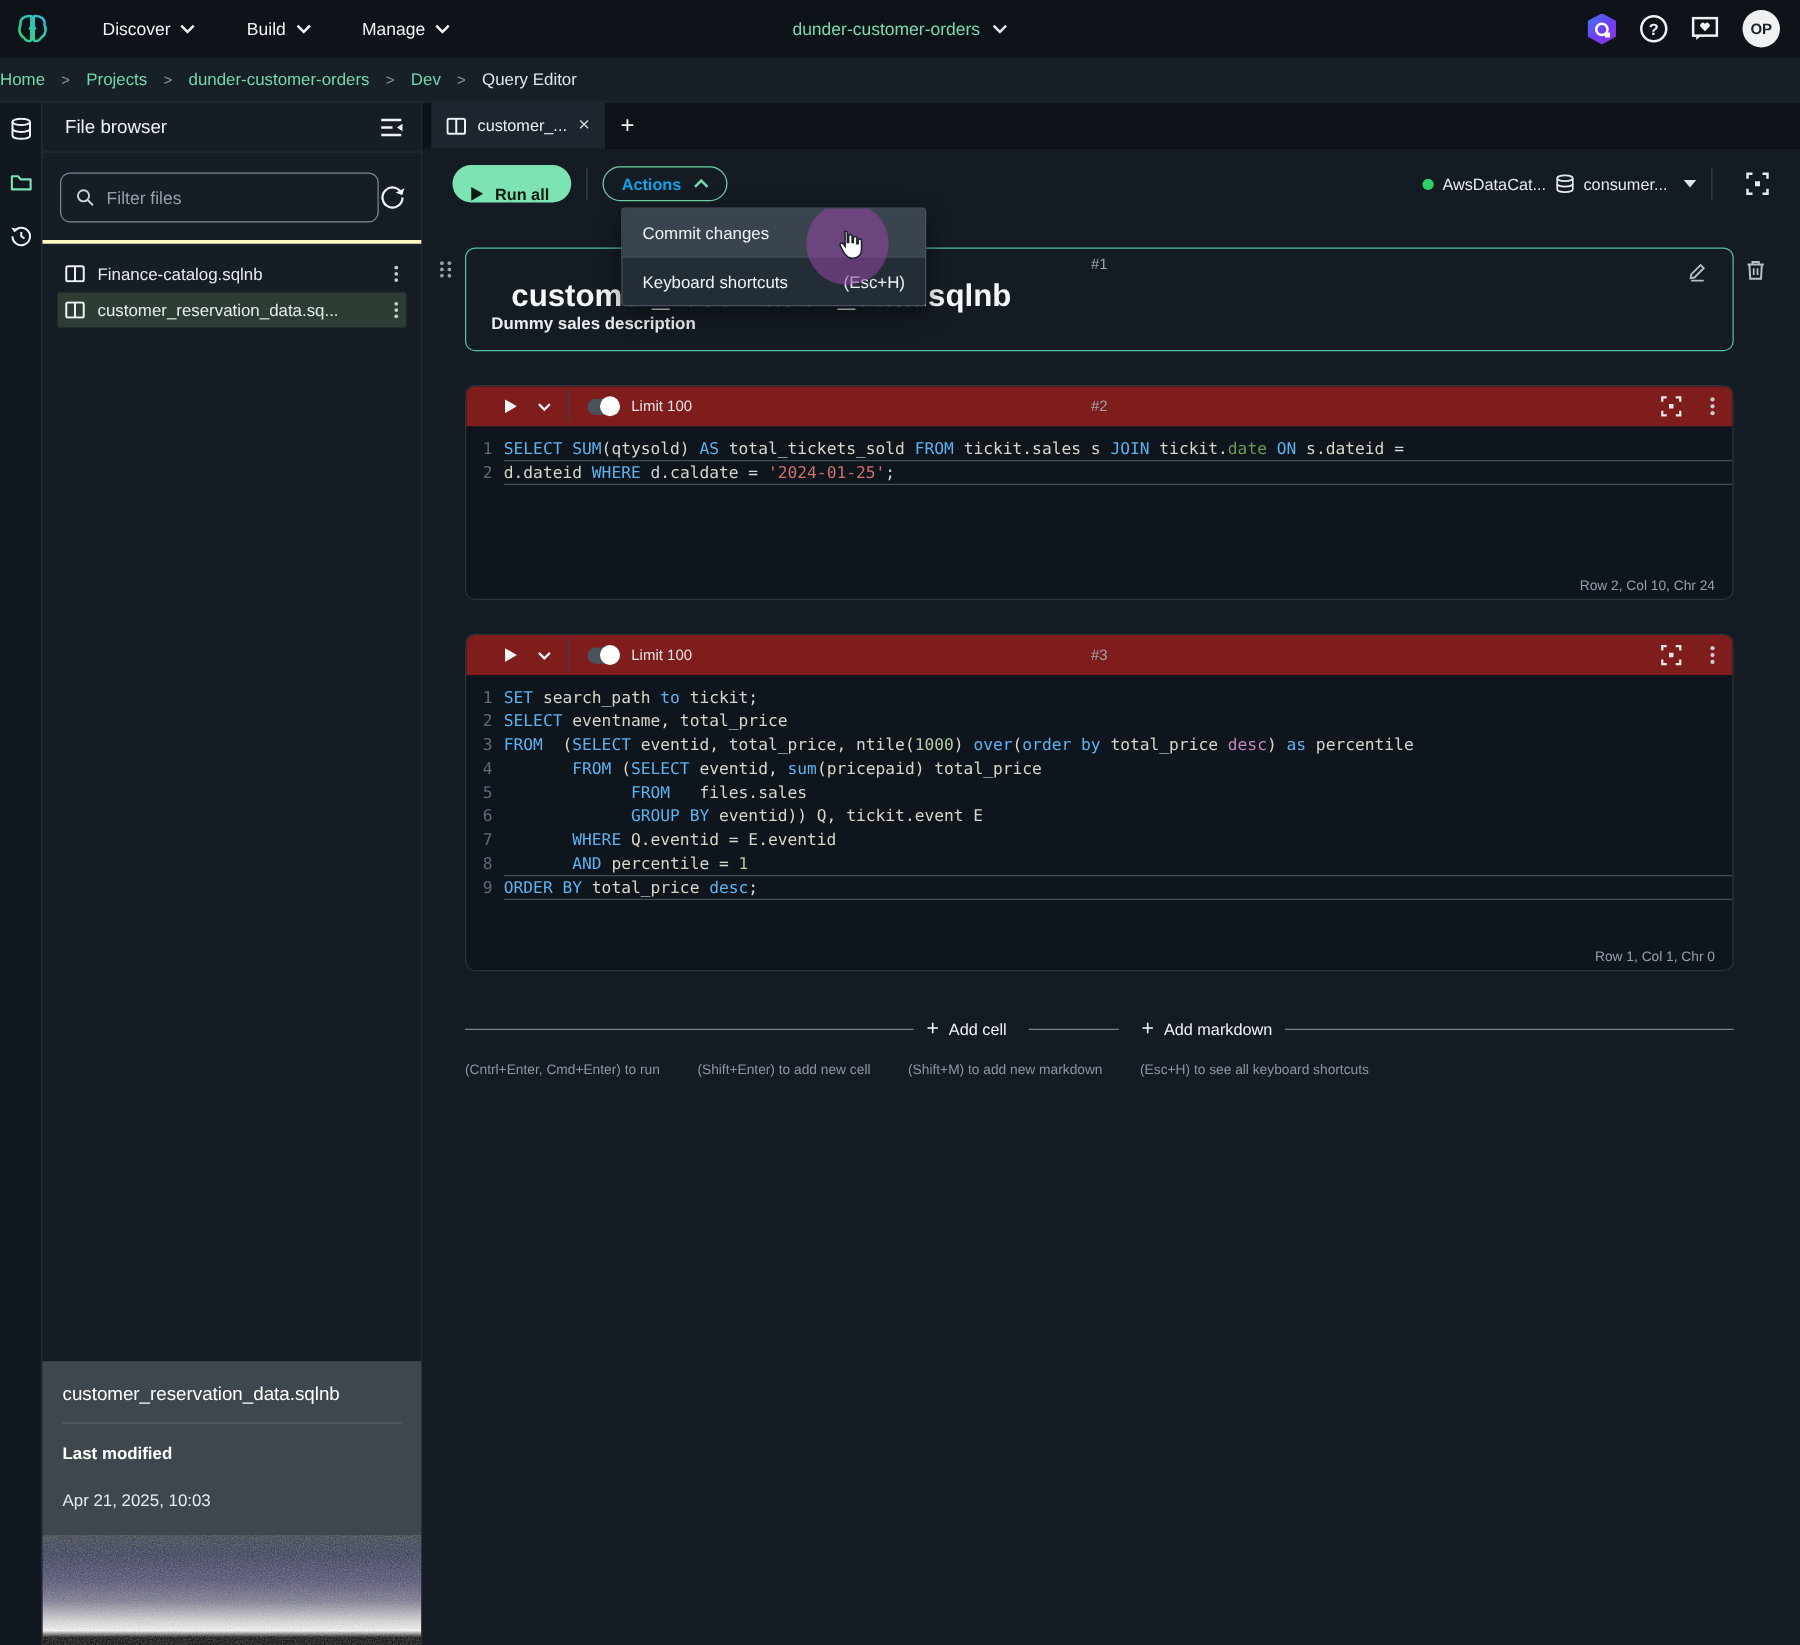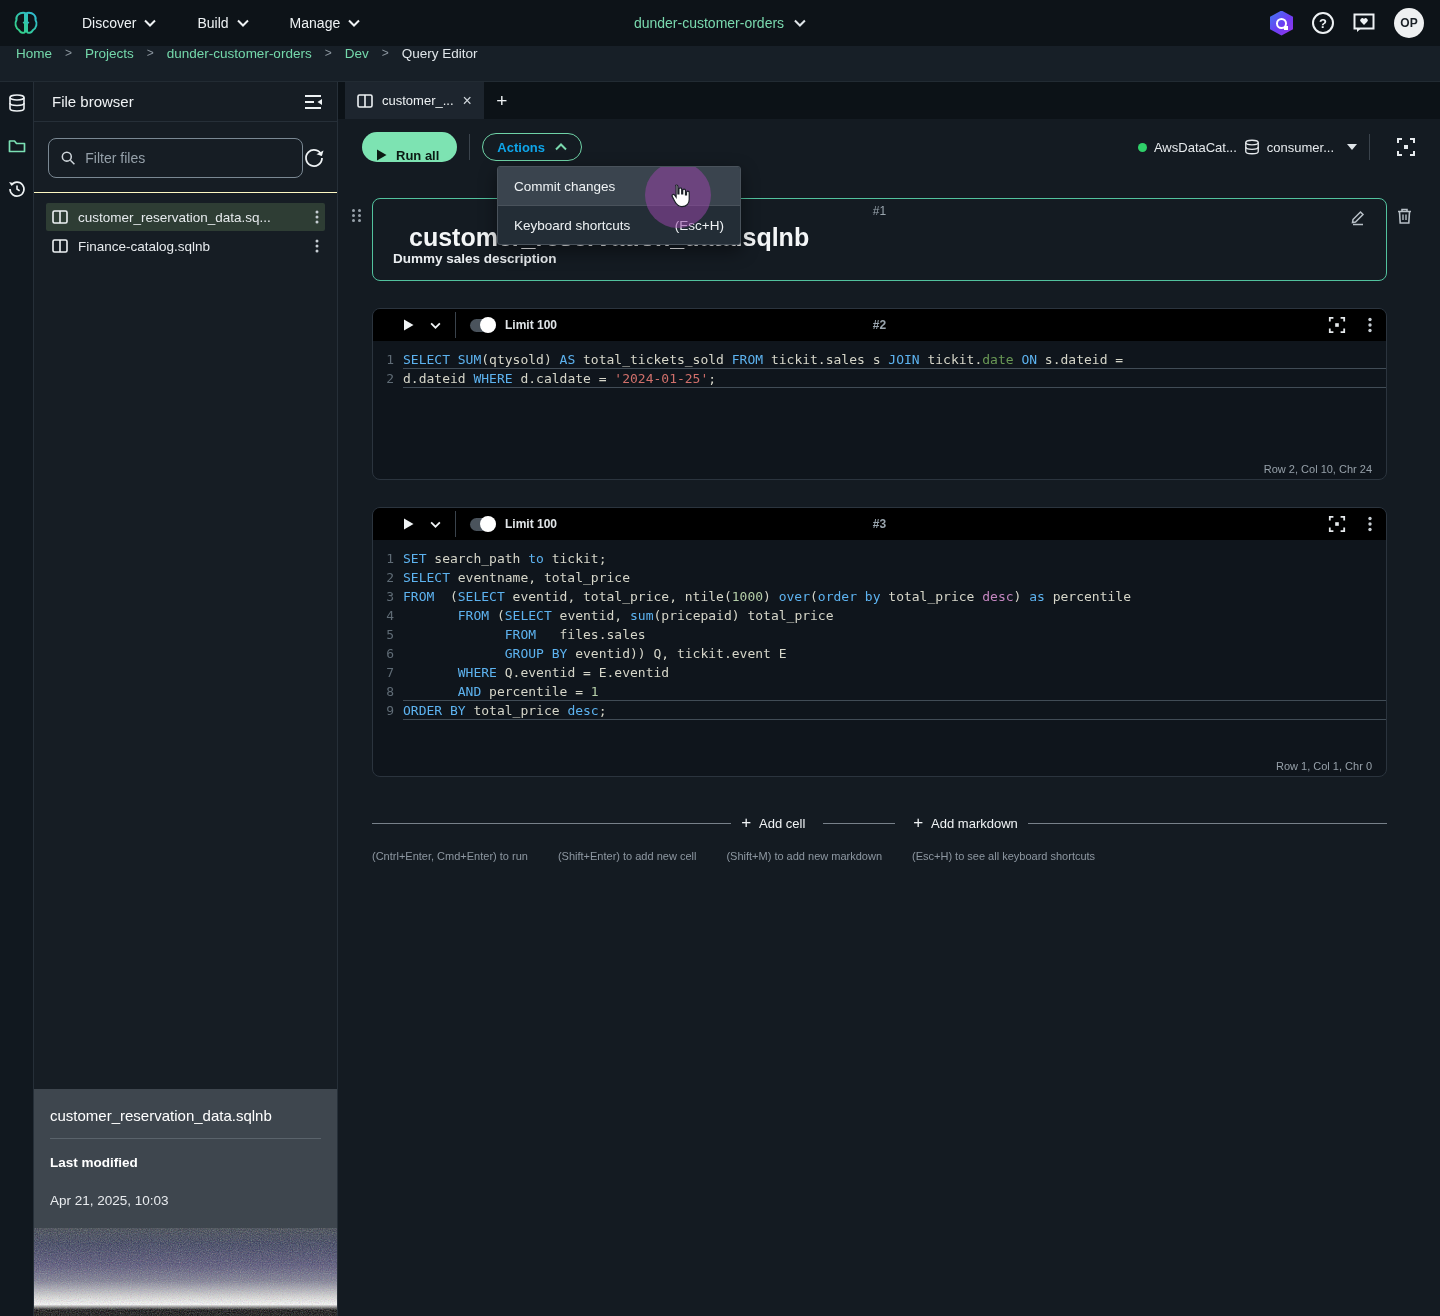--- a/index.html
+++ b/index.html
@@ -13,34 +13,34 @@
   .chev { width:12px; height:8px; }
   .project-select { position:absolute; left:50%; transform:translateX(-50%); display:flex; align-items:center; gap:10px; font-size:14px; color:#7ad9ae; cursor:pointer; }
   .topbar-right { margin-left:auto; display:flex; align-items:center; gap:19px; padding-right:16px; }
   .q-icon { width:23px; height:25px; background:linear-gradient(135deg,#3f79f2 0%,#6e3df2 55%,#9a34e8 100%); clip-path:polygon(50% 0,100% 25%,100% 75%,50% 100%,0 75%,0 25%); display:flex; align-items:center; justify-content:center; }
   .q-inner { width:11px; height:11px; border:2px solid #fff; border-radius:50%; position:relative; }
   .q-inner::after { content:""; position:absolute; right:-3px; bottom:-3px; width:4px; height:4px; background:#fff; }
   .help-icon { width:22px; height:22px; border:2px solid #eef2f4; border-radius:50%; display:flex; align-items:center; justify-content:center; font-size:13px; font-weight:700; color:#eef2f4; }
   .avatar { width:30px; height:30px; border-radius:50%; background:#eef0f1; color:#1a2026; font-size:12px; font-weight:700; display:flex; align-items:center; justify-content:center; }
 
   
-  .breadcrumb { position:absolute; left:0; top:46px; width:1440px; height:36px; background:#171f27; border-bottom:1px solid #222b33; display:flex; gap:13px; padding-left:16px; font-size:13.5px; z-index:25; }
+  .breadcrumb { position:absolute; left:0; top:46px; width:1440px; height:36px; background:#171f27; border-bottom:1px solid #222b33; display:flex; align-items:center; gap:13px; font-size:13.5px; z-index:25; }
   .bc-link { color:#74d8ab; cursor:pointer; }
   .bc-sep { color:#8b959e; font-size:12px; }
   .bc-current { color:#dfe5e9; }
 
   
   .rail { position:absolute; left:0; top:82px; width:33px; bottom:0; background:#11181f; display:flex; flex-direction:column; align-items:center; padding-top:12px; gap:25px; }
   .rail .ric { width:18px; height:18px; cursor:pointer; }
 
   
   .fpanel { position:absolute; left:33px; top:82px; width:305px; bottom:0; background:#161d24; border-left:1px solid #262f38; border-right:1px solid #262f38; display:flex; flex-direction:column; }
   .fb-header { height:40px; display:flex; align-items:center; justify-content:space-between; padding:0 14px 0 18px; border-bottom:1px solid #262f38; }
   .fb-title { font-size:15px; color:#f0f3f5; }
-  .fb-filter-row { display:flex; align-items:center; padding:16px 12px 14px 14px; border-bottom:1px solid #fef9c3; }
+  .fb-filter-row { display:flex; align-items:center; padding:16px 12px 14px 14px; border-bottom:3px solid #fef9c3; }
   .filter-box { flex:1; height:40px; border:1px solid #7a8893; border-radius:8px; display:flex; align-items:center; gap:10px; padding:0 12px; background:transparent; }
   .filter-box input { background:transparent; border:none; outline:none; color:#cfd6db; font-size:14px; width:100%; font-family:"Liberation Sans",sans-serif; }
   .filter-box input::placeholder { color:#95a0a9; }
   .file-list { flex:1; padding-top:10px; overflow:hidden; }
   .file-item { height:28px; margin:0 12px 1px 12px; display:flex; align-items:center; gap:10px; padding:0 6px 0 6px; font-size:13.5px; color:#e6eaed; cursor:pointer; border-radius:2px; }
   .file-item.selected { background:#2e3d34; }
   .file-item .fname { flex:1; white-space:nowrap; overflow:hidden; }
   .tooltip-panel { background:#3e464e; padding:18px 16px 20px 16px; }
   .tt-name { font-size:15px; color:#ffffff; }
   .tt-div { height:1px; background:#5a636b; margin:14px 0 16px 0; }
@@ -71,21 +71,21 @@
   .md-title { position:absolute; left:36px; top:24px; font-size:25px; font-weight:700; color:#f4f6f7; white-space:nowrap; overflow:hidden; max-width:940px; }
   .md-desc { position:absolute; left:20px; top:52px; font-size:13.5px; font-weight:700; color:#e9edf0; }
   .edit-ic { position:absolute; right:19px; top:9px; cursor:pointer; }
   .trash-ic { position:absolute; right:-27px; top:8px; cursor:pointer; }
   .drag-handle { position:absolute; left:-21px; top:10px; display:grid; grid-template-columns:3px 3px; gap:2px 3px; cursor:grab; }
   .drag-handle i { width:3px; height:3px; border-radius:50%; background:#97a1aa; }
 
   .sql-cell { position:relative; border:1px solid #2b343e; border-radius:8px; overflow:hidden; background:#0f151c; }
   .sql-cell.c2 { margin-top:27px; }
   .sql-cell.c3 { margin-top:27px; }
-  .cell-toolbar { position:relative; height:32px; background:#000000; display:flex; align-items:center; padding:0 14px 0 30px;font-weight:bold; }
+  .cell-toolbar { position:relative; height:32px; background:#7f1d1d; display:flex; align-items:center; padding:0 14px 0 30px; }
   .cell-toolbar .cnum { position:absolute; left:50%; transform:translateX(-50%); font-size:12px; color:#9aa5ae; }
   .ct-right { margin-left:auto; display:flex; align-items:center; gap:22px; }
   .toggle { width:26px; height:13px; border-radius:7px; background:#4a535c; position:relative; margin:0 9px 0 2px; cursor:pointer; }
   .toggle::after { content:""; position:absolute; right:0px; top:-1.5px; width:16px; height:16px; border-radius:50%; background:#fff; }
   .limit-label { font-size:12px; color:#e1e5e8; }
   .code-area { padding-top:9px; position:relative; font-family:"DejaVu Sans Mono", monospace; font-size:13px; }
   .c2 .code-area { height:120px; }
   .c3 .code-area { height:218px; }
   .code-line { display:flex; height:19px; line-height:19px; }
   .line-num { width:30px; text-align:right; padding-right:9px; color:#5f6b75; flex:none; }
@@ -214,38 +214,38 @@
         <line x1="10.5" y1="10.5" x2="15" y2="15" stroke="#cfd6db" stroke-width="1.7"></line>
       </svg>
       <input type="text" placeholder="Filter files" style="">
     </div>
     <svg width="22" height="22" viewBox="0 0 22 22">
       <path d="M18.5 8.2 A8 8 0 1 0 19 11" fill="none" stroke="#eef2f4" stroke-width="1.8"></path>
       <path d="M20.5 3.5 L18.8 9 L13.5 7.2" fill="#eef2f4"></path>
     </svg>
   </div>
   <div class="file-list">
+    <div class="file-item">
+      <svg width="16" height="14" viewBox="0 0 16 14">
+        <rect x="1" y="1" width="14" height="12" rx="1.5" fill="none" stroke="#eef2f4" stroke-width="1.6"></rect>
+        <line x1="8" y1="1" x2="8" y2="13" stroke="#eef2f4" stroke-width="1.6"></line>
+      </svg>
+      <span class="fname">Finance-catalog.sqlnb</span>
+      <svg width="4" height="14" viewBox="0 0 4 14">
+        <circle cx="2" cy="2" r="1.5" fill="#c6cdd3"></circle>
+          <circle cx="2" cy="7" r="1.5" fill="#c6cdd3"></circle>
+          <circle cx="2" cy="12" r="1.5" fill="#c6cdd3"></circle>
+      </svg>
+    </div>
     <div class="file-item selected">
       <svg width="16" height="14" viewBox="0 0 16 14">
         <rect x="1" y="1" width="14" height="12" rx="1.5" fill="none" stroke="#eef2f4" stroke-width="1.6"></rect>
         <line x1="8" y1="1" x2="8" y2="13" stroke="#eef2f4" stroke-width="1.6"></line>
       </svg>
       <span class="fname">customer_reservation_data.sq...</span>
-      <svg width="4" height="14" viewBox="0 0 4 14">
-        <circle cx="2" cy="2" r="1.5" fill="#c6cdd3"></circle>
-          <circle cx="2" cy="7" r="1.5" fill="#c6cdd3"></circle>
-          <circle cx="2" cy="12" r="1.5" fill="#c6cdd3"></circle>
-      </svg>
-    </div>
-    <div class="file-item">
-      <svg width="16" height="14" viewBox="0 0 16 14">
-        <rect x="1" y="1" width="14" height="12" rx="1.5" fill="none" stroke="#eef2f4" stroke-width="1.6"></rect>
-        <line x1="8" y1="1" x2="8" y2="13" stroke="#eef2f4" stroke-width="1.6"></line>
-      </svg>
-      <span class="fname">Finance-catalog.sqlnb</span>
       <svg width="4" height="14" viewBox="0 0 4 14">
         <circle cx="2" cy="2" r="1.5" fill="#c6cdd3"></circle>
           <circle cx="2" cy="7" r="1.5" fill="#c6cdd3"></circle>
           <circle cx="2" cy="12" r="1.5" fill="#c6cdd3"></circle>
       </svg>
     </div>
   </div>
   <div class="tooltip-panel">
     <div class="tt-name">customer_reservation_data.sqlnb</div>
     <div class="tt-div"></div>

